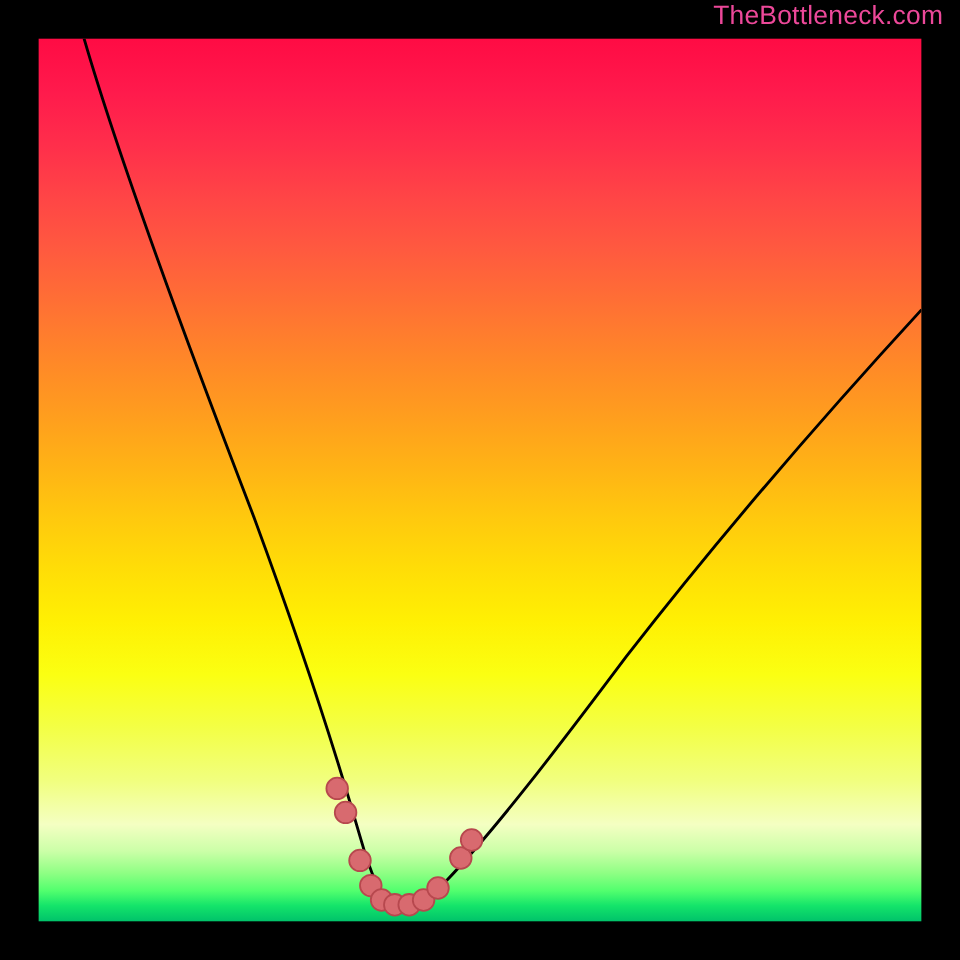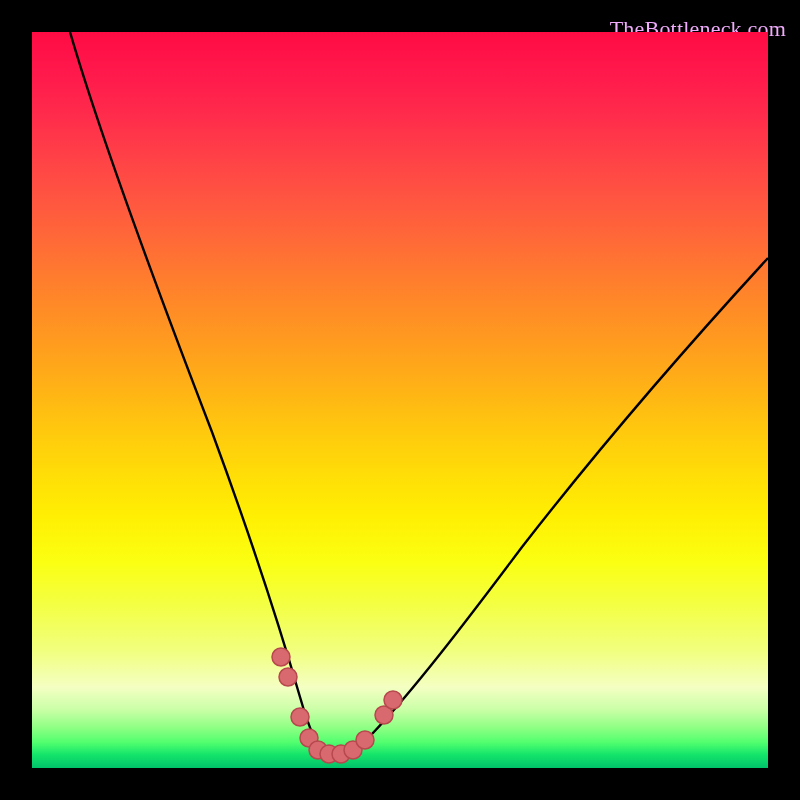--- a/index.html
+++ b/index.html
@@ -50,27 +50,26 @@
       #f4ffc2 89%,
       #ccffa8 92%,
       #8fff84 94.5%,
       #52ff6e 96.5%,
       #14e46a 98.2%,
       #00c26a 100%
     );
   }
   .watermark {
     position: absolute;
-    top: 16px;
+    top: 0;
     right: 14px;
-    color: #f0abfc;
+    color: #ec4899;
     font-size: 22px;
     font-weight: 500;
     letter-spacing: 0.2px;
-    font-family: Liberation Serif, serif;
   }
   svg.curve {
     position: absolute;
     inset: 0;
     width: 100%;
     height: 100%;
   }
 </style>
 </head>
 <body>

